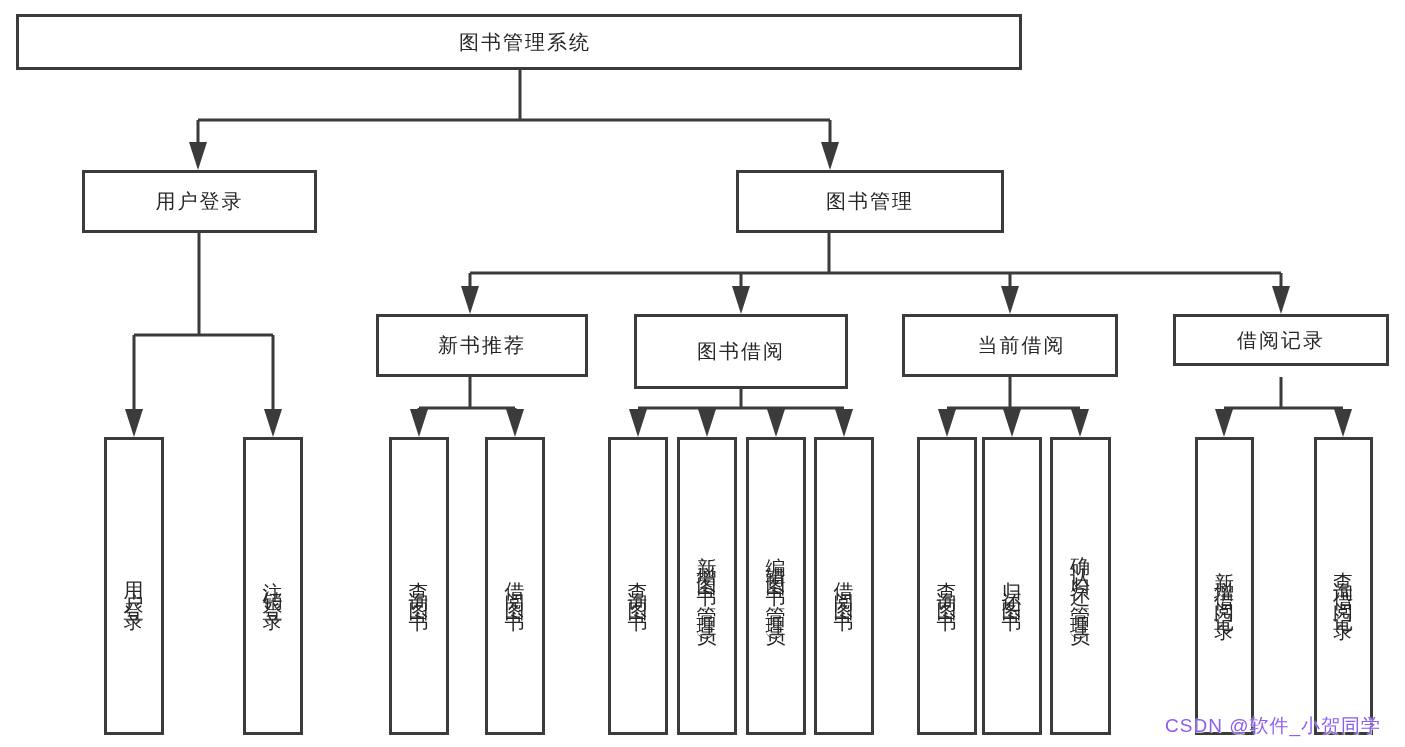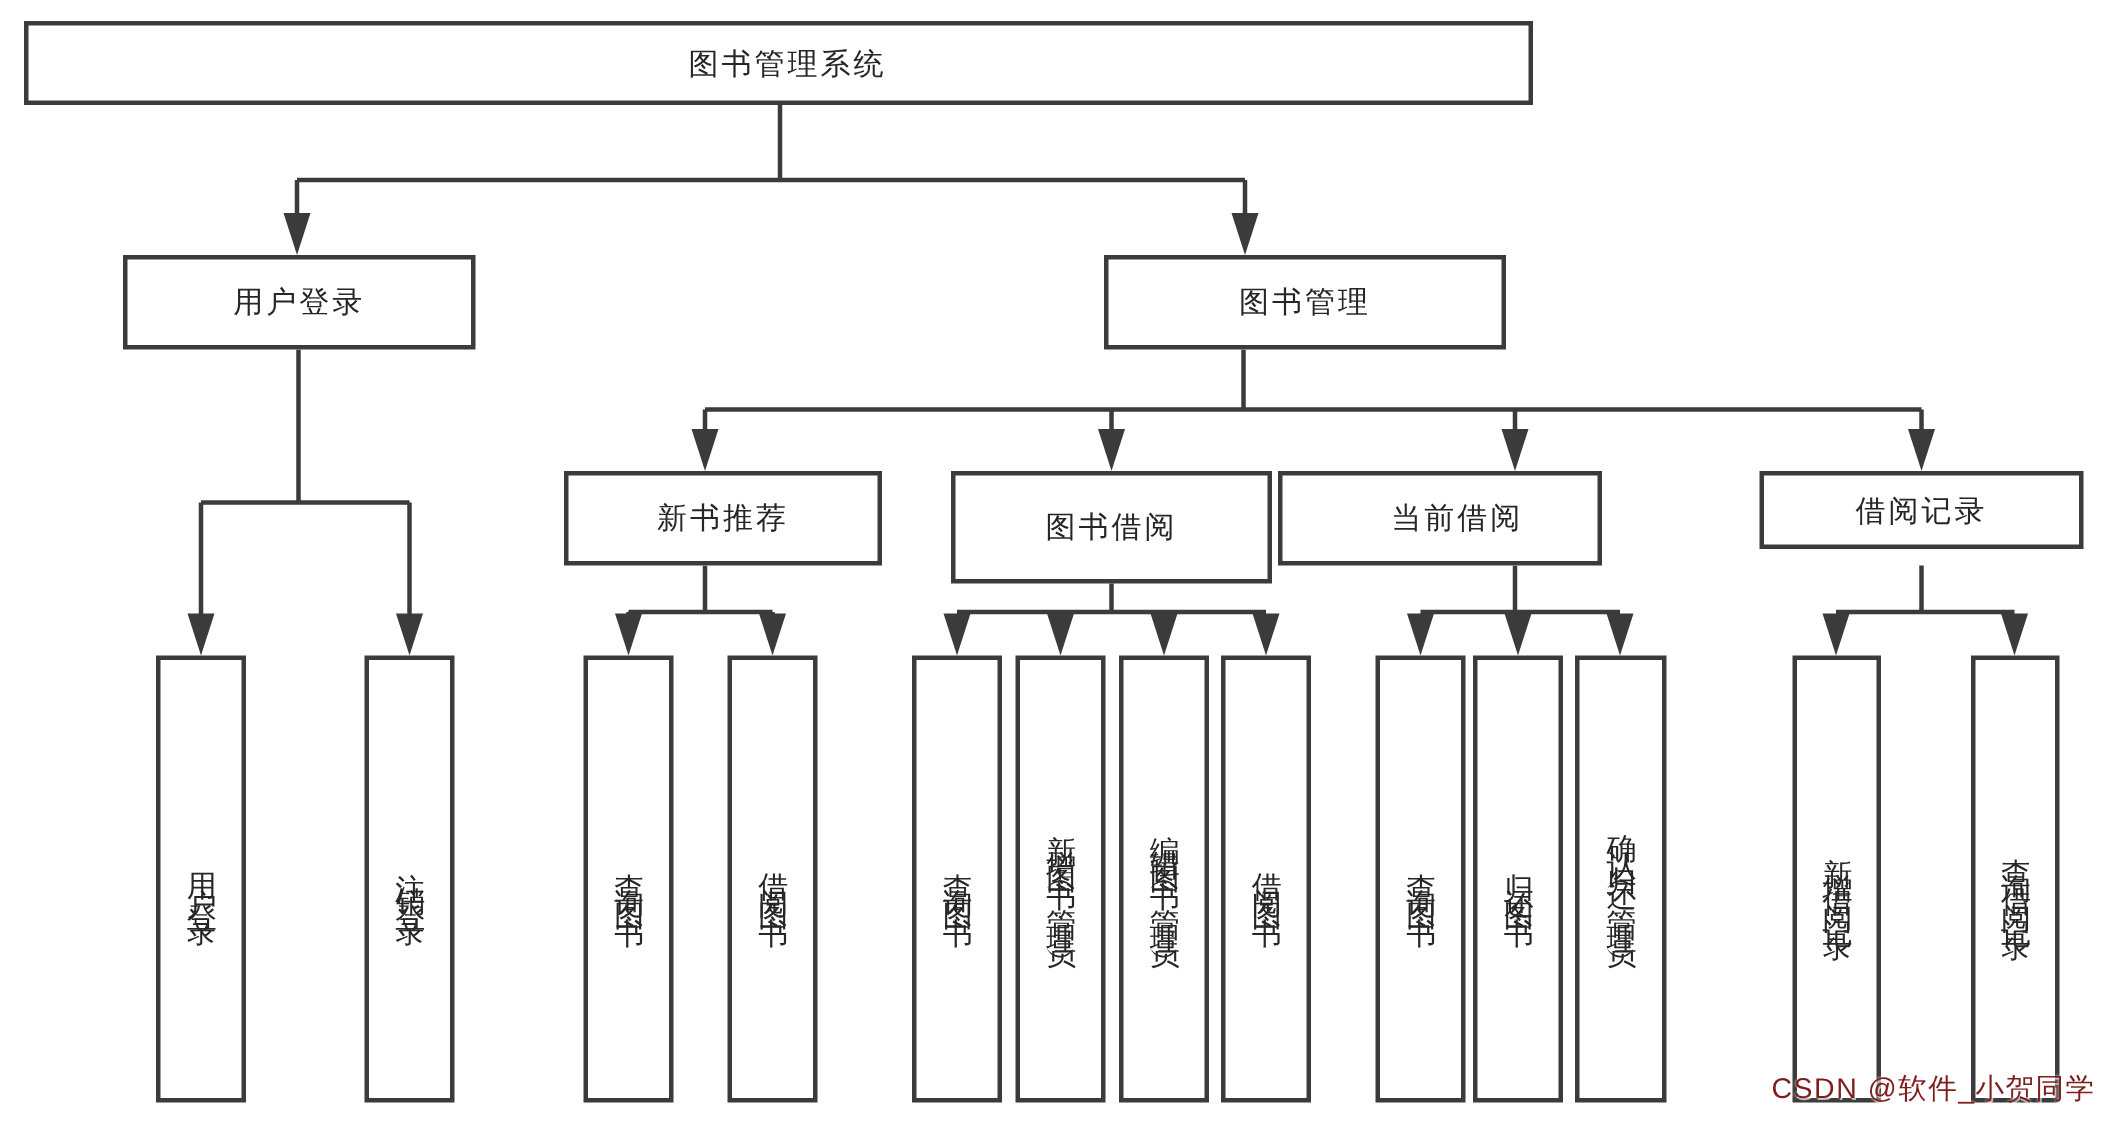--- a/index.html
+++ b/index.html
@@ -13,22 +13,22 @@
     border:3px solid #3b3b3b;display:flex;align-items:center;justify-content:center;
     z-index:2;color:#262626;
   }
   .box.h{font-size:20px;letter-spacing:2px;white-space:nowrap;}
   .box.v{
     writing-mode:vertical-rl;text-orientation:mixed;
     font-size:20px;letter-spacing:10px;line-height:1.1;
   }
   .box.root{font-size:20px;}
   .watermark{
-    position:absolute;right:8px;bottom:8px;z-index:3;
-    font-size:19px;color:#7f1d1d;letter-spacing:1px;
+    position:absolute;right:24px;bottom:8px;z-index:3;
+    font-size:19px;color:#8b5cf6;letter-spacing:1px;
     text-shadow:0 0 2px #ffffff, 1px 1px 0 rgba(255,255,255,.6);
     white-space:nowrap;
   }
 </style>
 </head>
 <body>
 
 <div class="canvas">
 
   <svg class="connectors" width="1405" height="747" viewBox="0 0 1405 747" fill="none">
@@ -91,21 +91,21 @@
   <div class="box h" style="left:736px;top:170px;width:268px;height:63px;">
     <span>图书管理</span>
   </div>
 
   <div class="box h" style="left:364px;top:314px;width:212px;height:63px;margin-left:12px;">
     <span>新书推荐</span>
   </div>
   <div class="box h" style="left:634px;top:314px;width:214px;height:75px;">
     <span>图书借阅</span>
   </div>
-  <div class="box h" style="left:852px;top:314px;width:216px;height:63px;padding-left:23px;">
+  <div class="box h" style="left:902px;top:314px;width:216px;height:63px;padding-left:23px;">
     <span>当前借阅</span>
   </div>
   <div class="box h" style="left:1173px;top:314px;width:216px;height:52px;">
     <span>借阅记录</span>
   </div>
 
   <div class="box v" style="left:104px;top:437px;width:60px;height:298px;">
     <span>用户登录</span>
   </div>
   <div class="box v" style="left:243px;top:437px;width:60px;height:298px;">

